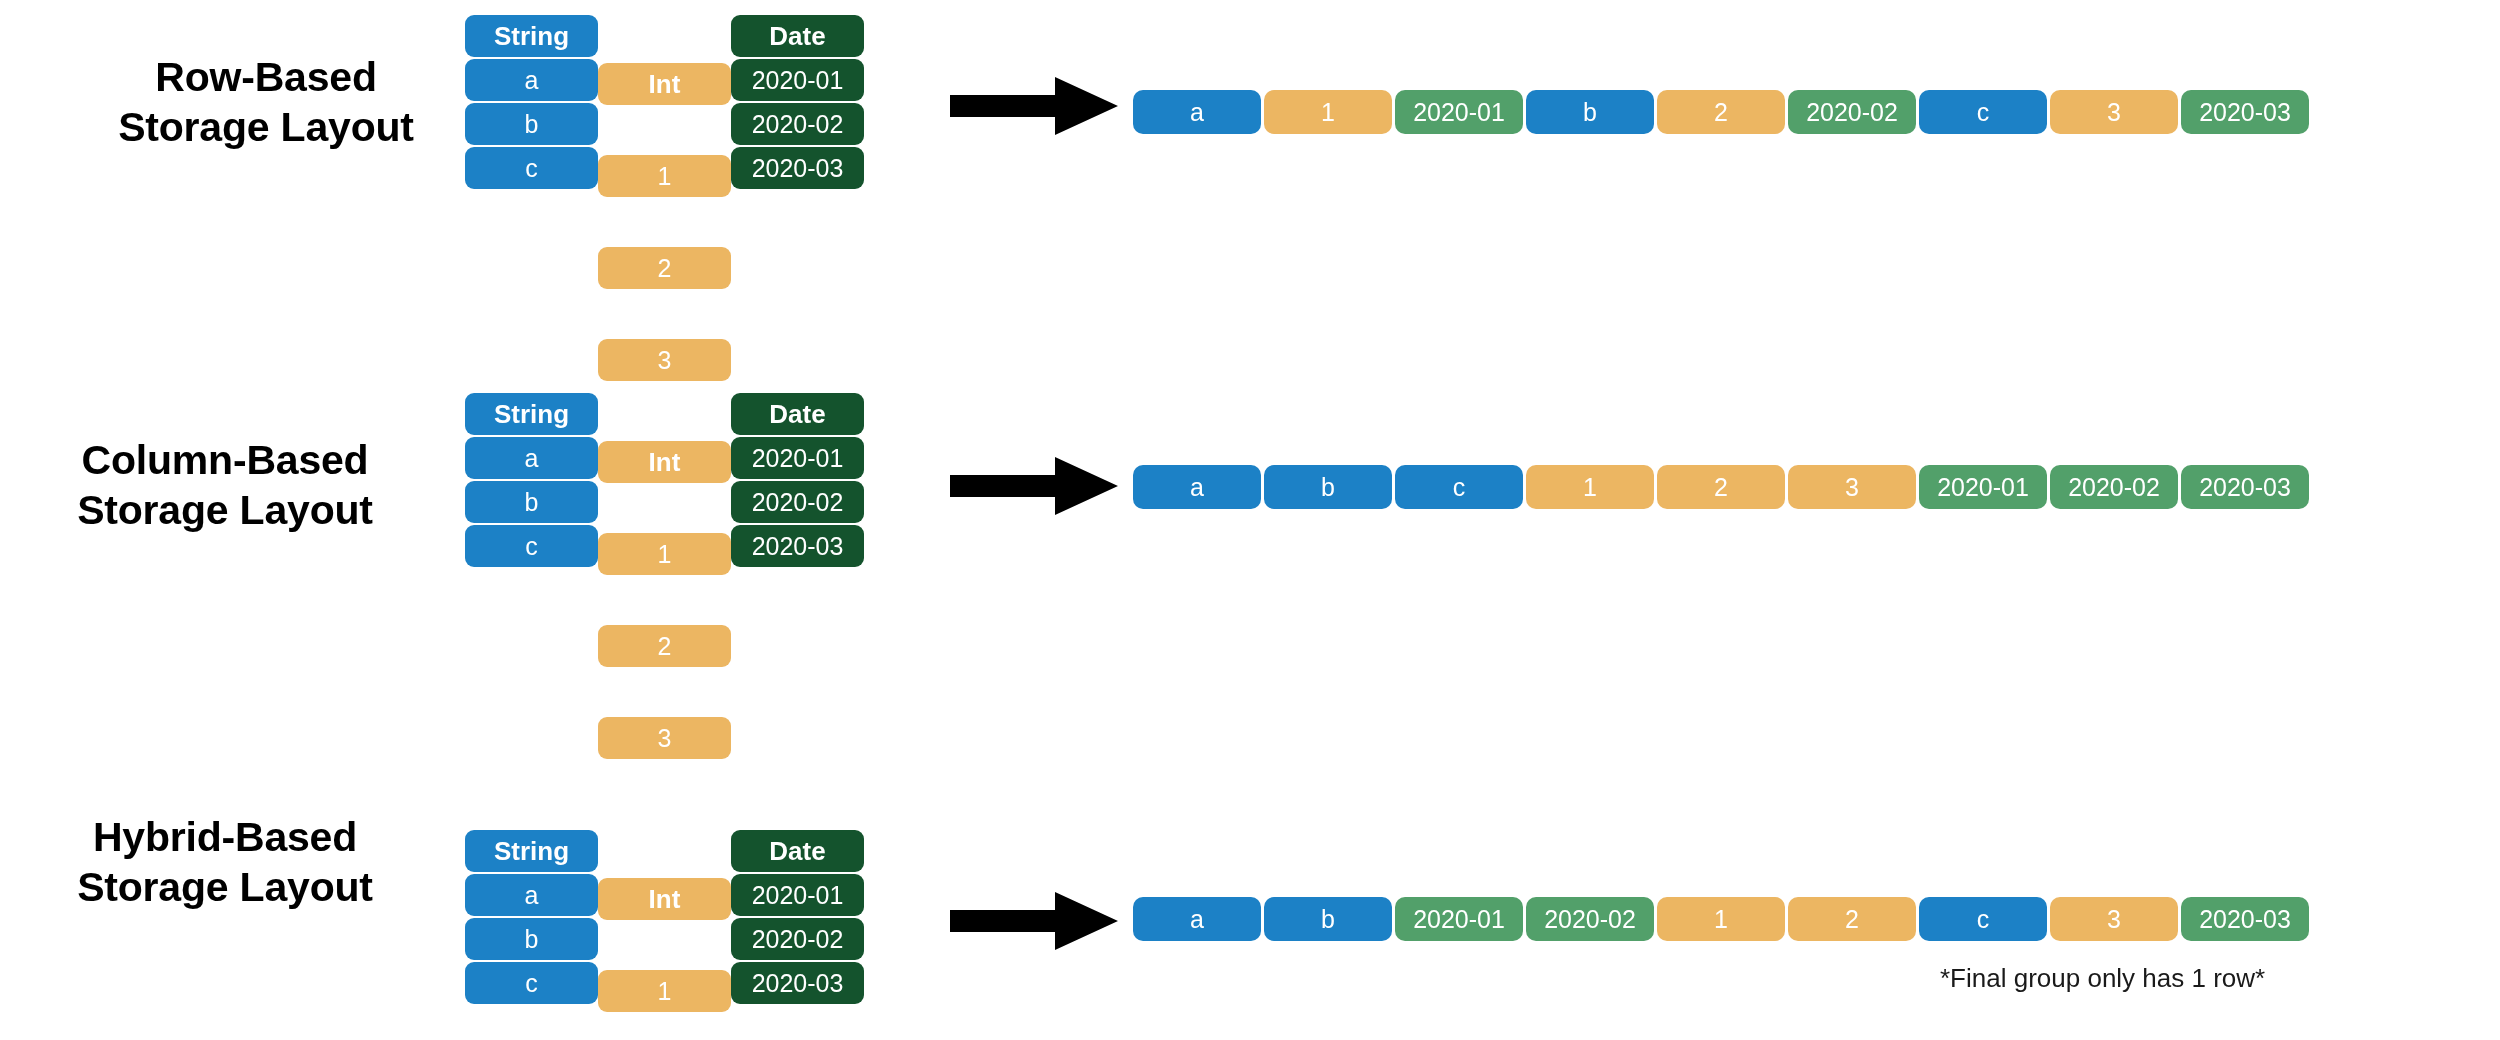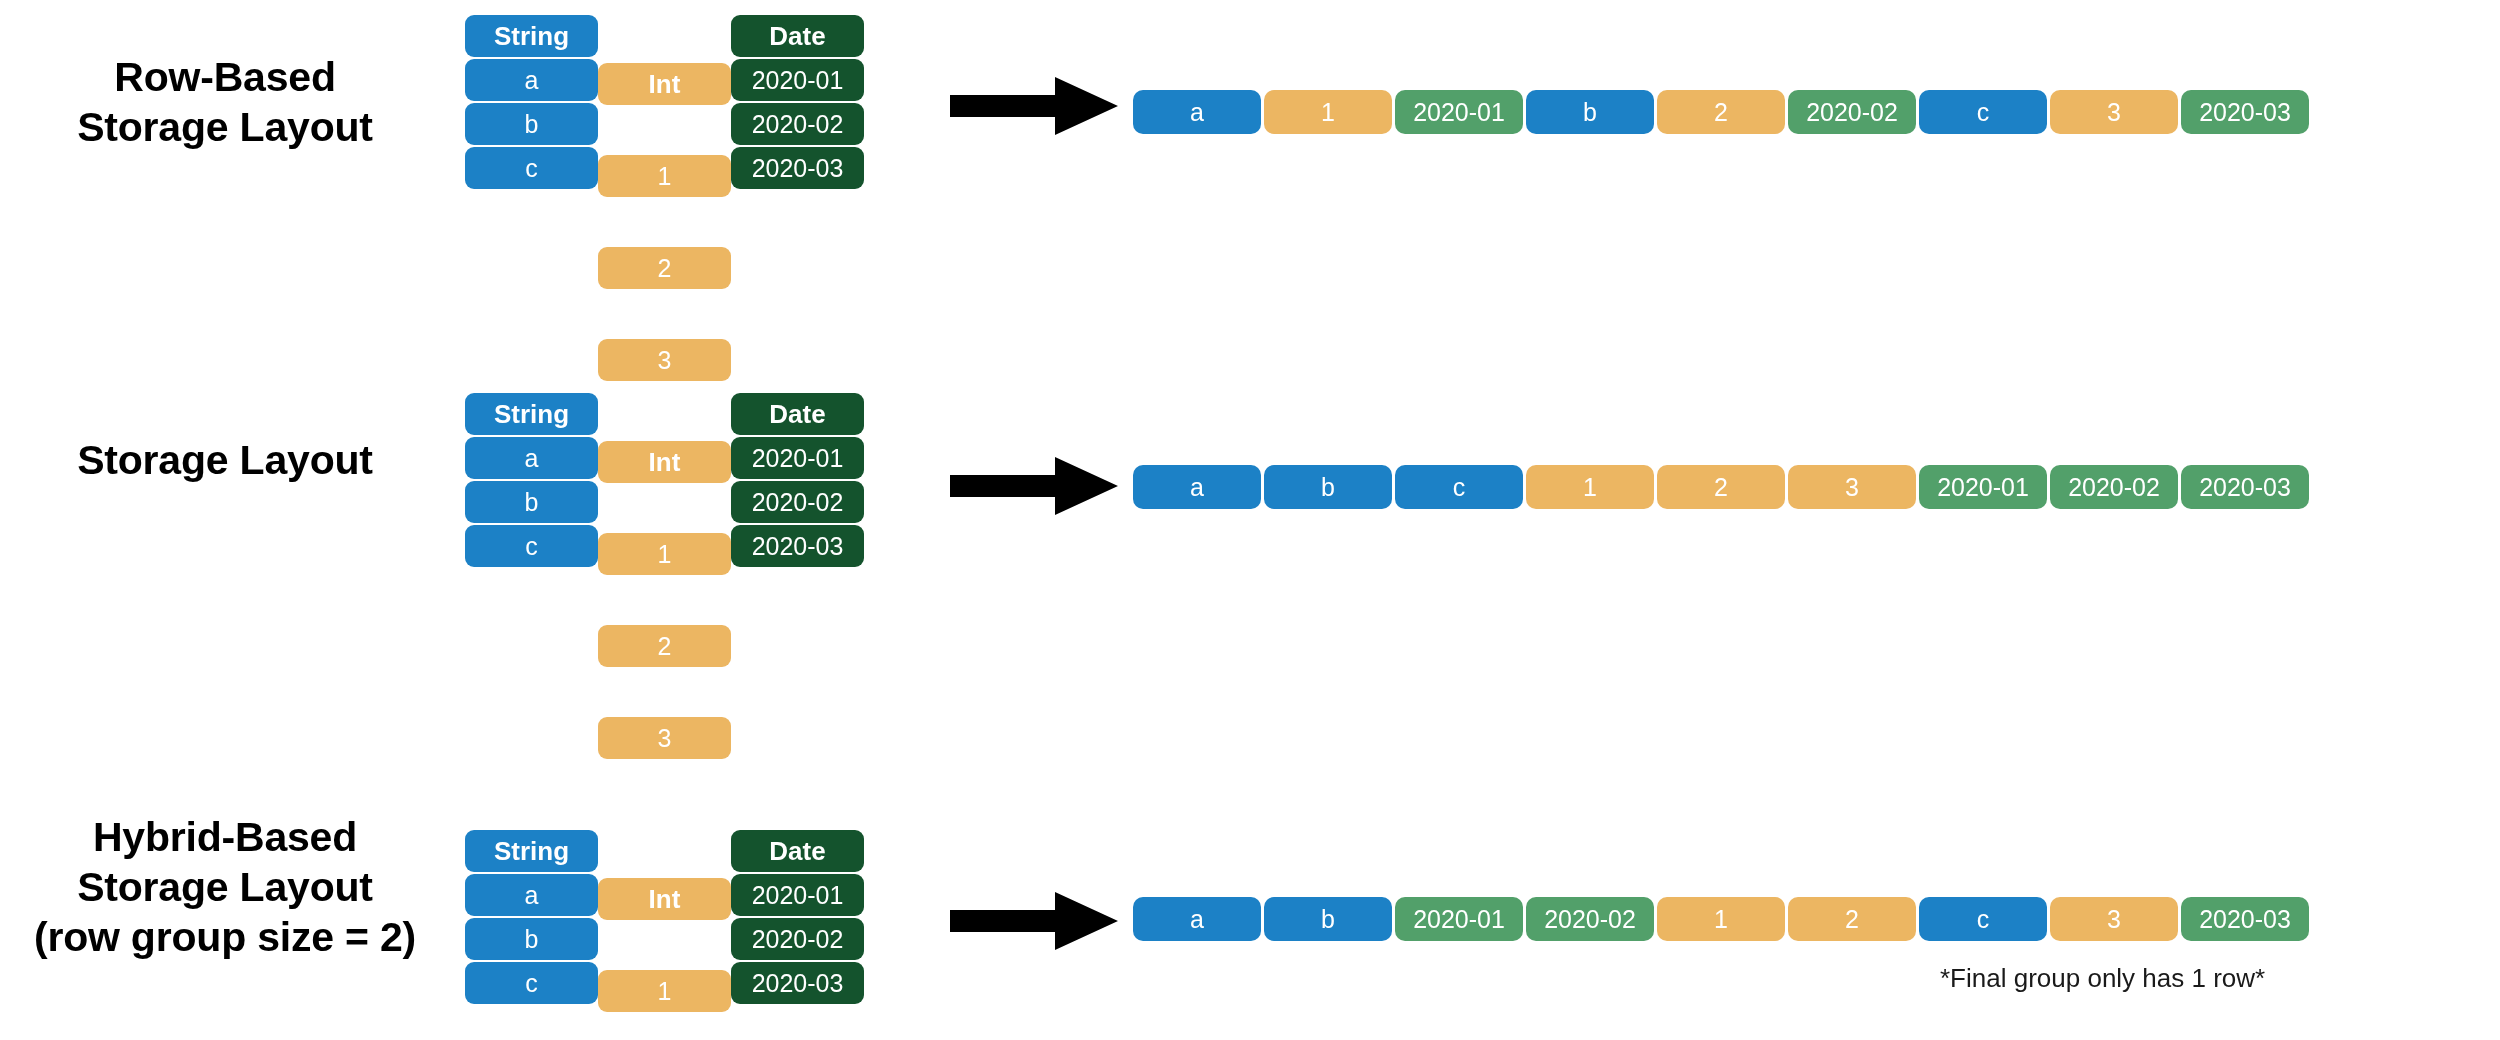--- a/index.html
+++ b/index.html
@@ -99,21 +99,21 @@
     font-size: 26px;
     color: #1a1a1a;
     white-space: nowrap;
   }
 </style>
 </head>
 <body>
 
 <div class="section" style="top:0;">
 
-  <div class="layout-label" style="top:52px;">
+  <div class="layout-label" style="top:52px;padding-left:41px;">
     <div>Row-Based</div>
     <div>Storage Layout</div>
   </div>
 
   <div class="table" style="left:465px; top:15px;">
     <div class="col string">
       <div class="cell header">String</div>
       <div class="cell">a</div>
       <div class="cell">b</div>
       <div class="cell">c</div>
@@ -147,20 +147,21 @@
     <div class="blk t-date">2020-02</div>
     <div class="blk t-string">c</div>
     <div class="blk t-int">3</div>
     <div class="blk t-date">2020-03</div>
   </div>
 </div>
 
 <div class="section" style="top:0;">
 
   <div class="layout-label" style="top:435px;">
+    <div>Column-Based</div>
     <div>Storage Layout</div>
   </div>
 
   <div class="table" style="left:465px; top:393px;">
     <div class="col string">
       <div class="cell header">String</div>
       <div class="cell">a</div>
       <div class="cell">b</div>
       <div class="cell">c</div>
     </div>
@@ -195,21 +196,20 @@
     <div class="blk t-date">2020-02</div>
     <div class="blk t-date">2020-03</div>
   </div>
 </div>
 
 <div class="section" style="top:0;">
 
   <div class="layout-label" style="top:812px;">
     <div>Hybrid-Based</div>
     <div>Storage Layout</div>
-    <div>(row group size = 2)</div>
   </div>
 
   <div class="table" style="left:465px; top:830px;">
     <div class="col string">
       <div class="cell header">String</div>
       <div class="cell">a</div>
       <div class="cell">b</div>
       <div class="cell">c</div>
     </div>
     <div class="col int">

